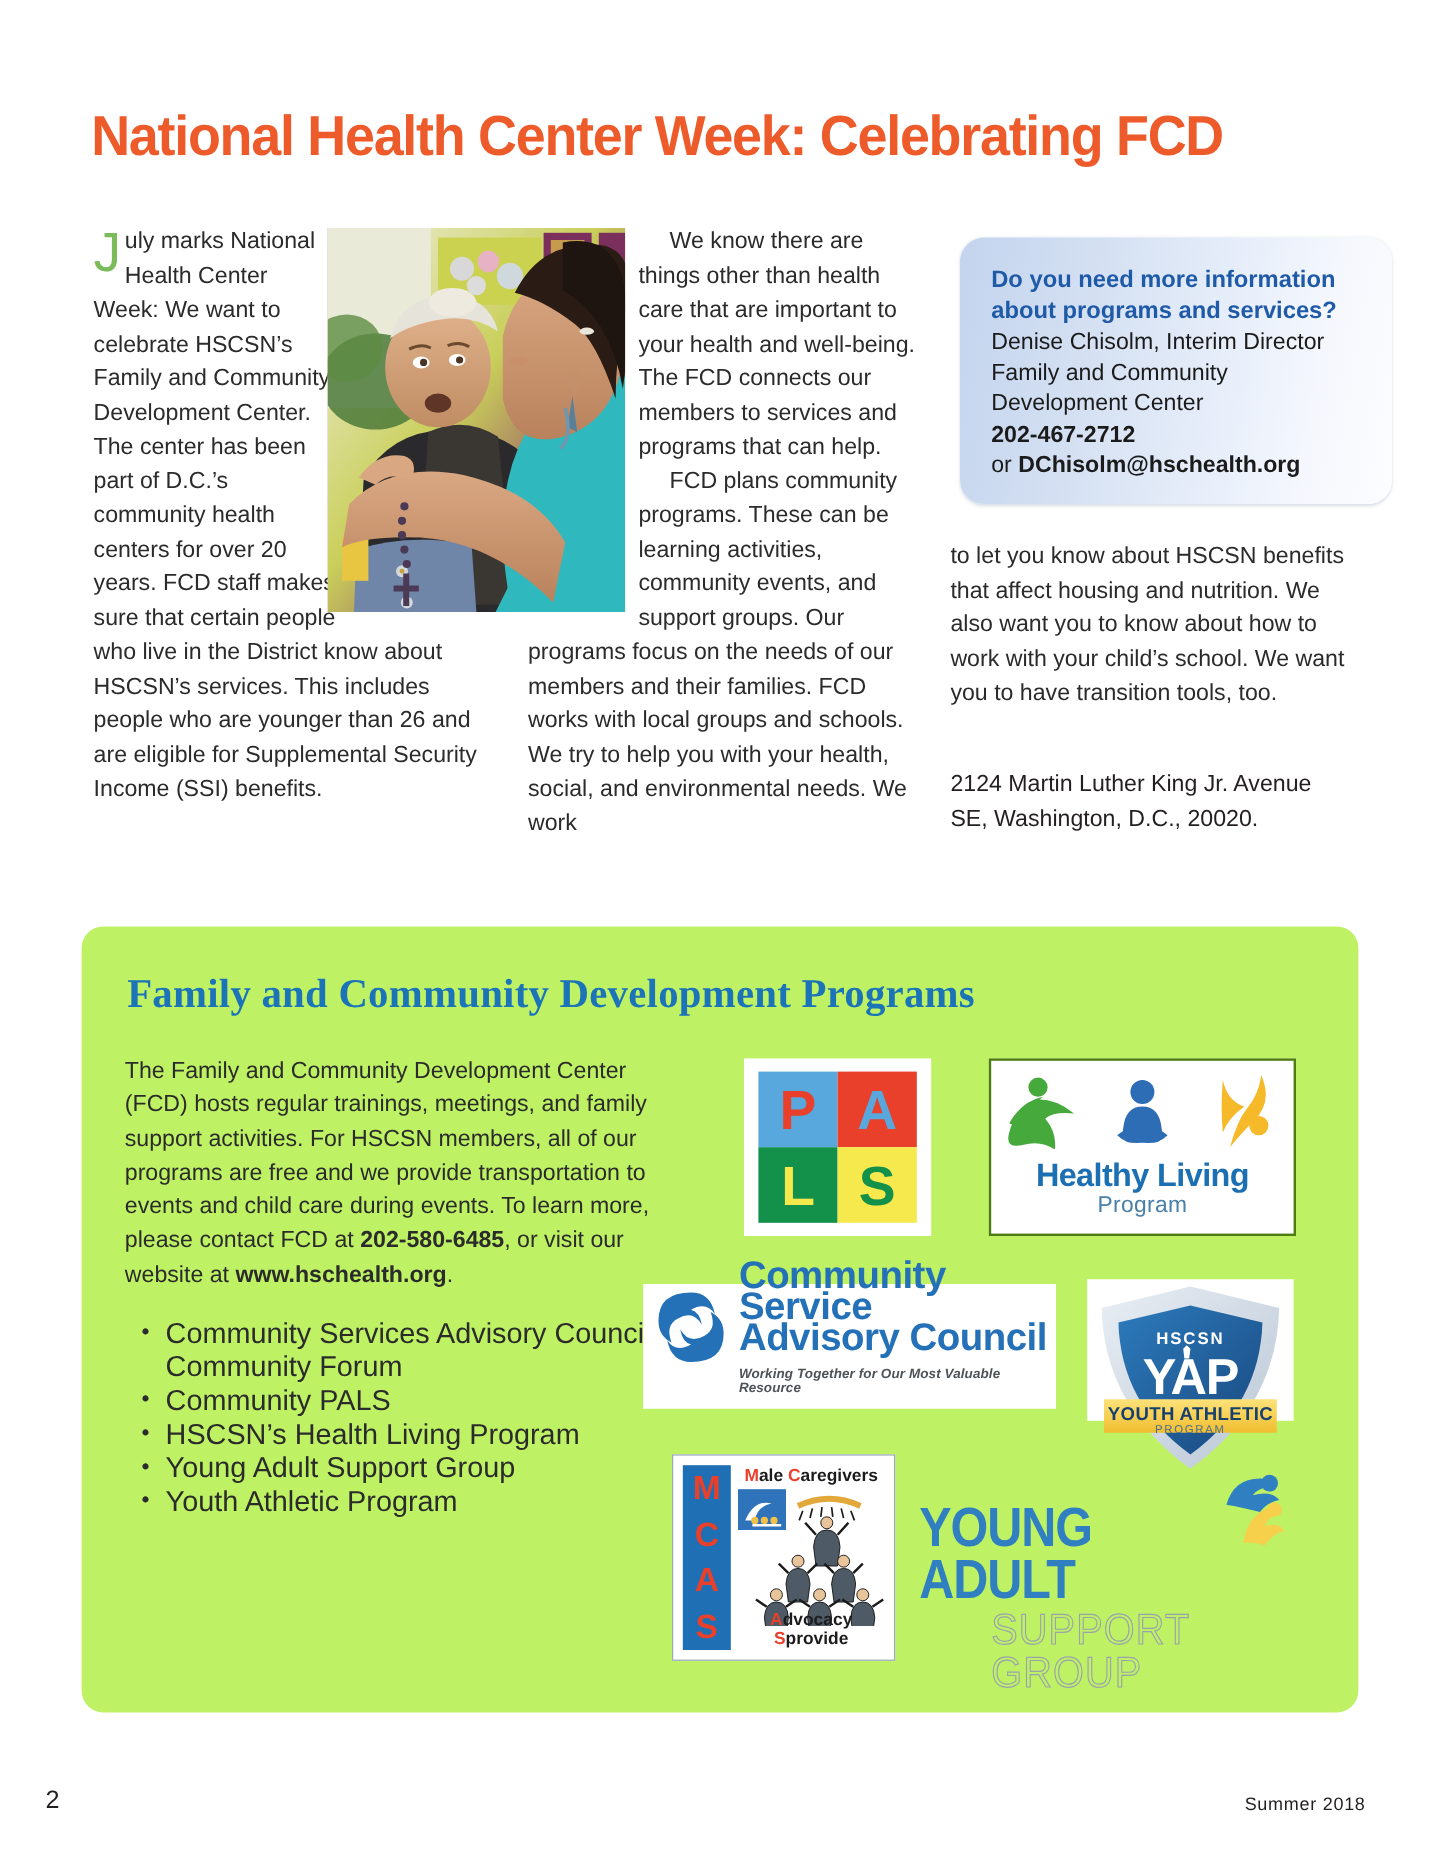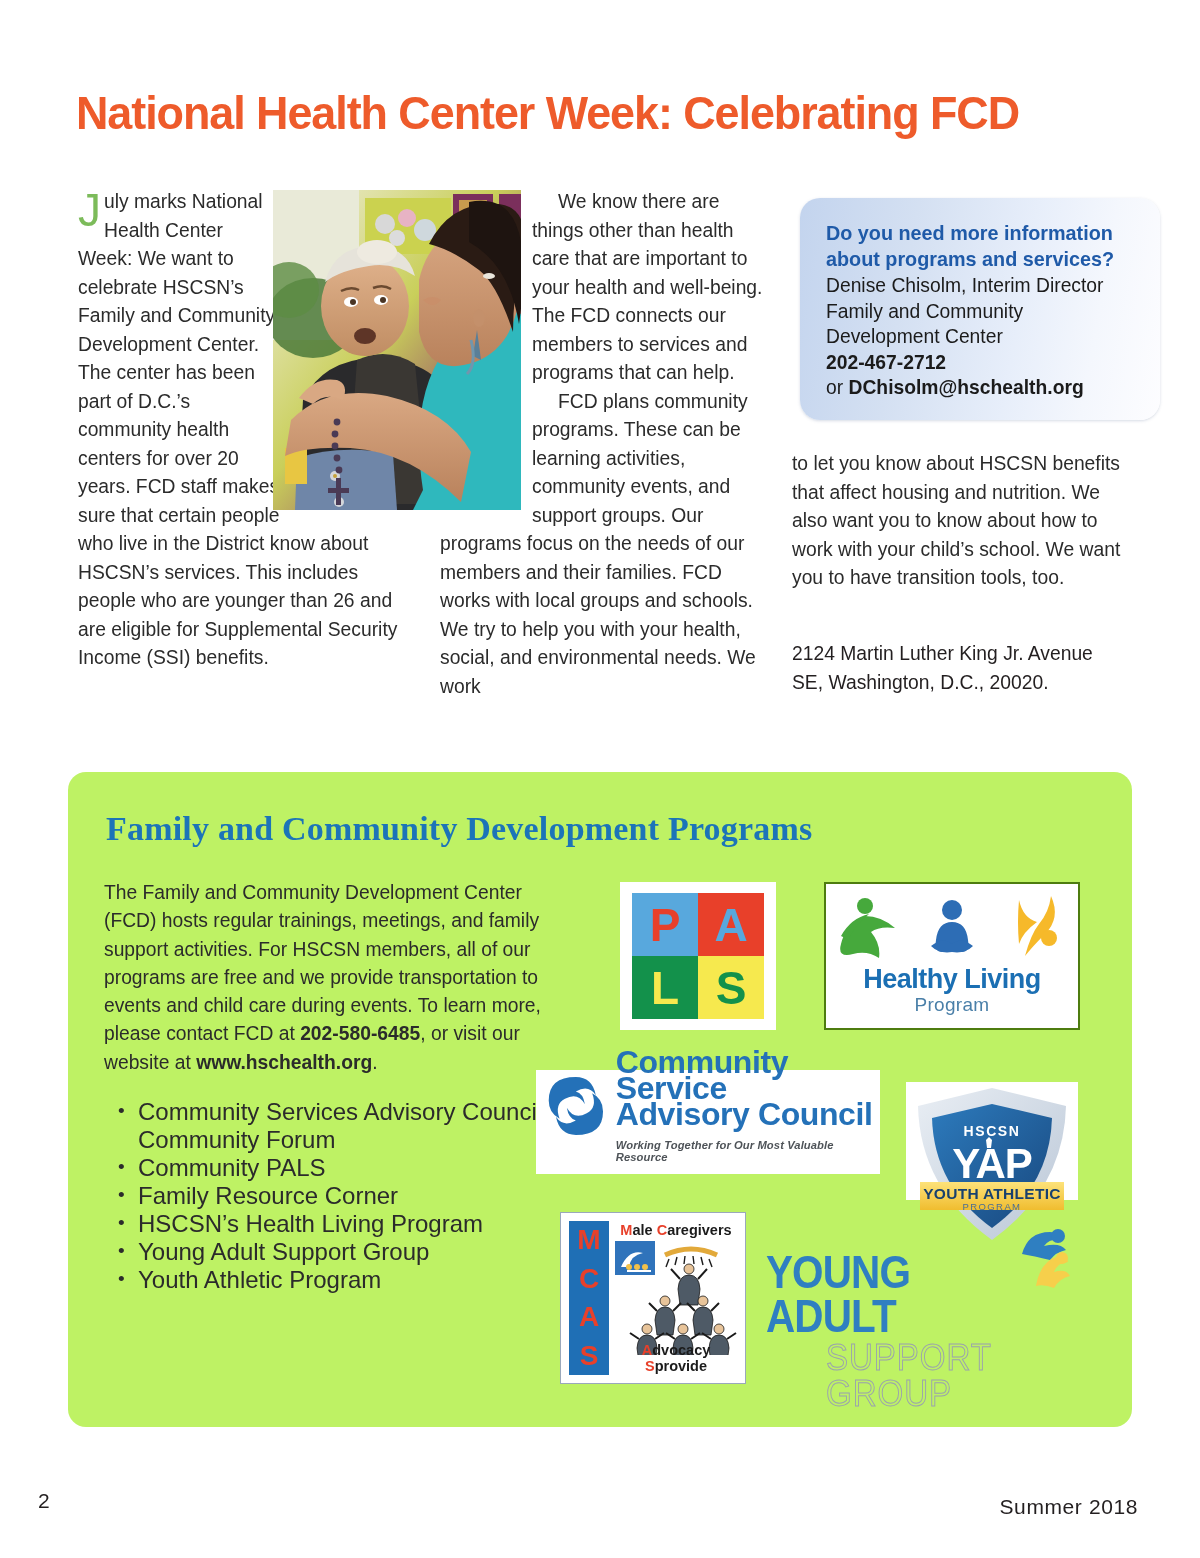--- a/index.html
+++ b/index.html
@@ -140,21 +140,21 @@
   #logo-hl .hl-t2 { text-align:center; color:#4a7fa8; font-size:19px; margin-top:-1px; letter-spacing:0.3px;}
 
   
   #logo-csac { left: 468px; top: 298px; width: 344px; height: 104px; }
   .csac-row { display:flex; align-items:center; height:72px; padding-left:10px; }
   .csac-txt { margin-left: 10px; }
   .csac-l1, .csac-l2 { color:#2471b8; font-weight:bold; font-size:32px; line-height:26px; letter-spacing:-0.4px; }
   .csac-l3 { color:#4e5358; font-size:11.2px; font-style:italic; font-weight:bold; margin-top:12px; letter-spacing:0.1px;}
 
   
-  #logo-yap { left: 838px; top: 310px; width: 172px; height: 118px; }
+  #logo-yap { left: 838px; top: 294px; width: 172px; height: 118px; }
 
   
   #logo-mcas { left: 492px; top: 440px; width: 186px; height: 172px; border:1px solid #9aa8bb; }
   .mcas-bar { position:absolute; left:8px; top:8px; width:40px; height:154px; background:#1f6fb5;
      display:flex; flex-direction:column; align-items:center; justify-content:space-around;
      color:#e8402a; font-weight:bold; font-size:28px; line-height:1; }
   .mcas-main { position:absolute; left:52px; top:8px; right:6px; bottom:8px; }
   .mcas-top { text-align:center; font-weight:bold; font-size:14.5px; color:#1b1b1b; margin-top:1px; }
   .mcas-top .r { color:#e8402a; }
   .mcas-bot { position:absolute; bottom:1px; left:0; right:0; text-align:center; font-weight:bold; font-size:14.5px; color:#1b1b1b; }
@@ -168,21 +168,21 @@
           transform: scaleX(0.92); transform-origin:left center;
           -webkit-text-stroke: 1px #9aa3ad; color: transparent; }
 
   
   .footer-page {
     position: absolute; left: 38px; top: 1489px;
     font-size: 21px; color: #231f20;
   }
   .footer-date {
     position: absolute; right: 62px; top: 1495px;
-    font-size: 21px; color: #231f20; letter-spacing: 0.6px;
+    font-size: 15px; color: #231f20; letter-spacing: 0.6px;
   }
 </style>
 </head>
 <body>
 
 <div class="page-title">National Health Center Week: Celebrating FCD</div>
 
 <div class="article">
 
   <div class="col" id="col1">
@@ -299,21 +299,20 @@
 <div class="panel">
   <div class="panel-title">Family and Community Development Programs</div>
 
   <div class="panel-body">
     <span>The Family and Community Development Center (FCD) hosts regular trainings, meetings, and family support activities.  For HSCSN members, all of our programs are free and we provide transportation to events and child care during events.  To learn more, please contact FCD at </span><b>202-580-6485</b><span>, or visit our website at </span><b>www.hschealth.org</b><span>.</span>
   </div>
 
   <ul class="panel-list">
     <li>Community Services Advisory Council’s Community Forum</li>
     <li>Community PALS</li>
-    <li>Family Resource Corner</li>
     <li>HSCSN’s Health Living Program</li>
     <li>Young Adult Support Group</li>
     <li>Youth Athletic Program</li>
   </ul>
 
   <div class="logo" id="logo-pals">
     <div class="pals-grid">
       <div class="pals-cell pc1">P</div>
       <div class="pals-cell pc2">A</div>
       <div class="pals-cell pc3">L</div>

